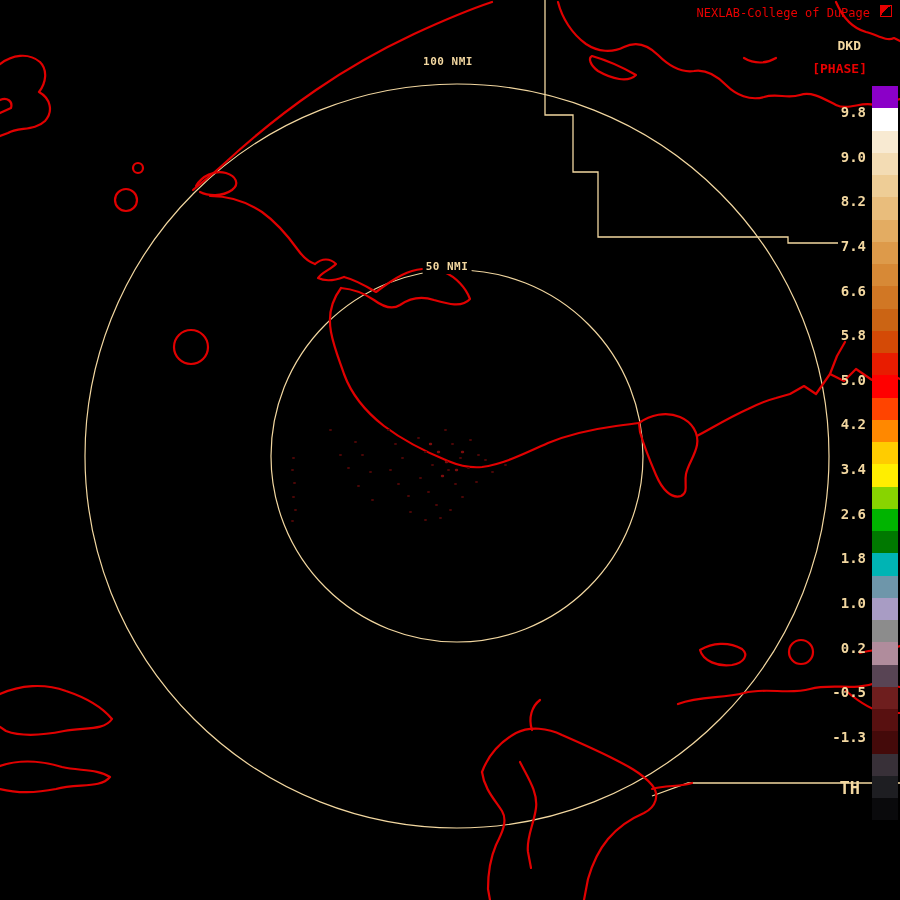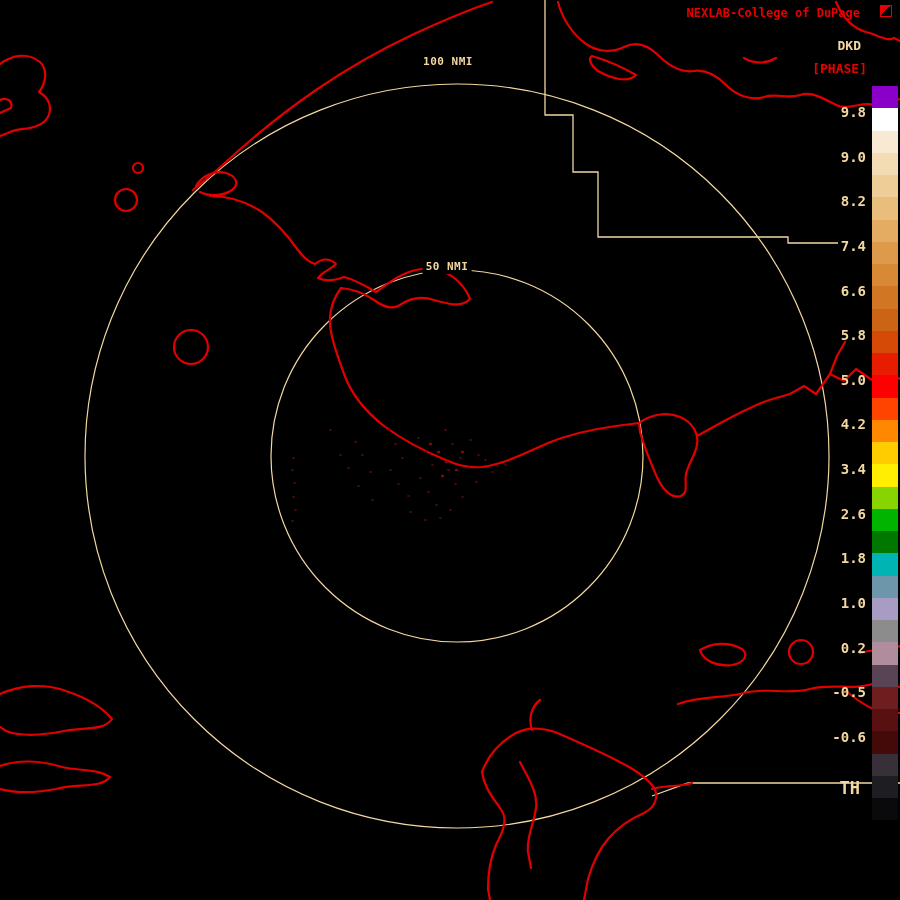--- a/index.html
+++ b/index.html
@@ -15,21 +15,21 @@
   .wheat-line{stroke:var(--wheat,#f2d7a0);stroke-width:1.3;stroke-linejoin:miter}
   .ring{stroke:var(--wheat,#f2d7a0);stroke-width:1.2}
   .echo-dim{stroke:#4c0606;stroke-width:2;stroke-linecap:round}
   .echo-bright{stroke:#7c0c0c;stroke-width:2.4;stroke-linecap:round}
   .ring-label{
     position:absolute;transform:translateX(-50%);
     background:#000;color:var(--wheat,#f2d7a0);
     font-size:11px;font-weight:bold;letter-spacing:.5px;
     padding:1px 3px;white-space:nowrap;
   }
-  .brand{position:absolute;top:6px;right:40px;color:var(--text-red,#e80000);font-size:12px;font-weight:bold;white-space:nowrap}
+  .brand{position:absolute;top:6px;right:30px;color:var(--text-red,#e80000);font-size:12px;font-weight:normal;white-space:nowrap}
   .logo{
     position:absolute;top:5px;right:8px;width:12px;height:12px;
     border:1px solid var(--text-red,#e80000);
     background:linear-gradient(135deg,var(--text-red,#e80000) 0 45%,transparent 45%);
   }
   .prod{position:absolute;top:38px;right:39px;color:var(--wheat,#f2d7a0);font-size:13px;font-weight:bold}
   .phas{position:absolute;top:61px;right:33px;color:var(--text-red,#e80000);font-size:13px;font-weight:bold}
   .cbar{position:absolute;top:86px;left:872px;width:26px;height:734px;display:flex;flex-direction:column}
   .cbar-seg{flex:1}
   .cticks{
@@ -160,18 +160,18 @@
       <span class="tick">6.6</span>
       <span class="tick">5.8</span>
       <span class="tick">5.0</span>
       <span class="tick">4.2</span>
       <span class="tick">3.4</span>
       <span class="tick">2.6</span>
       <span class="tick">1.8</span>
       <span class="tick">1.0</span>
       <span class="tick">0.2</span>
       <span class="tick">-0.5</span>
-      <span class="tick">-0.6</span>
+      <span class="tick">-1.3</span>
     </div>
   <div class="th">TH</div>
 
 
 </div>
 
 </body></html>

